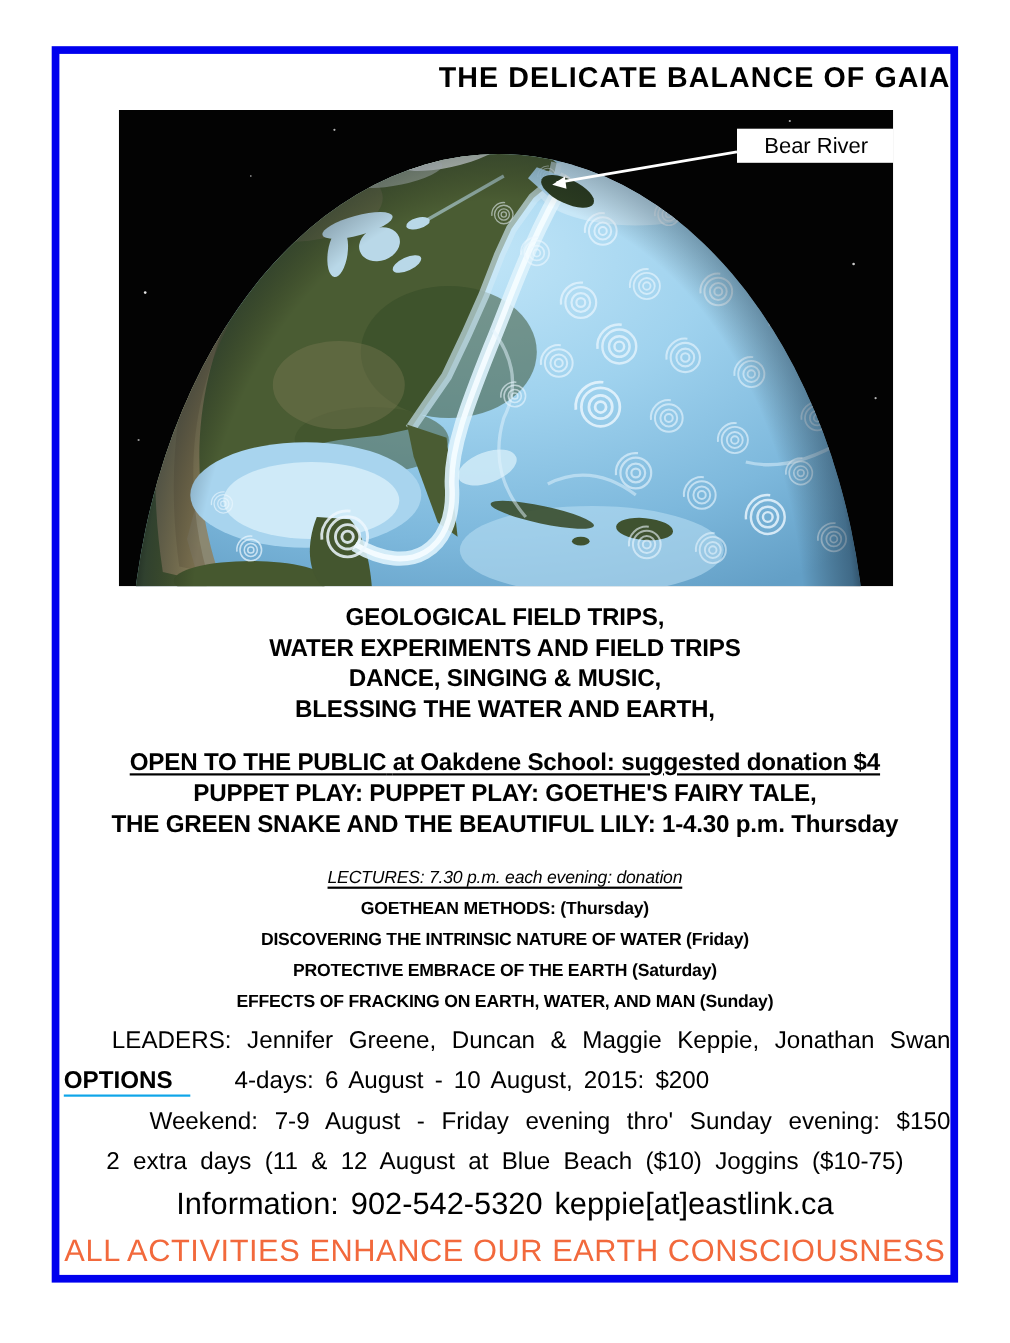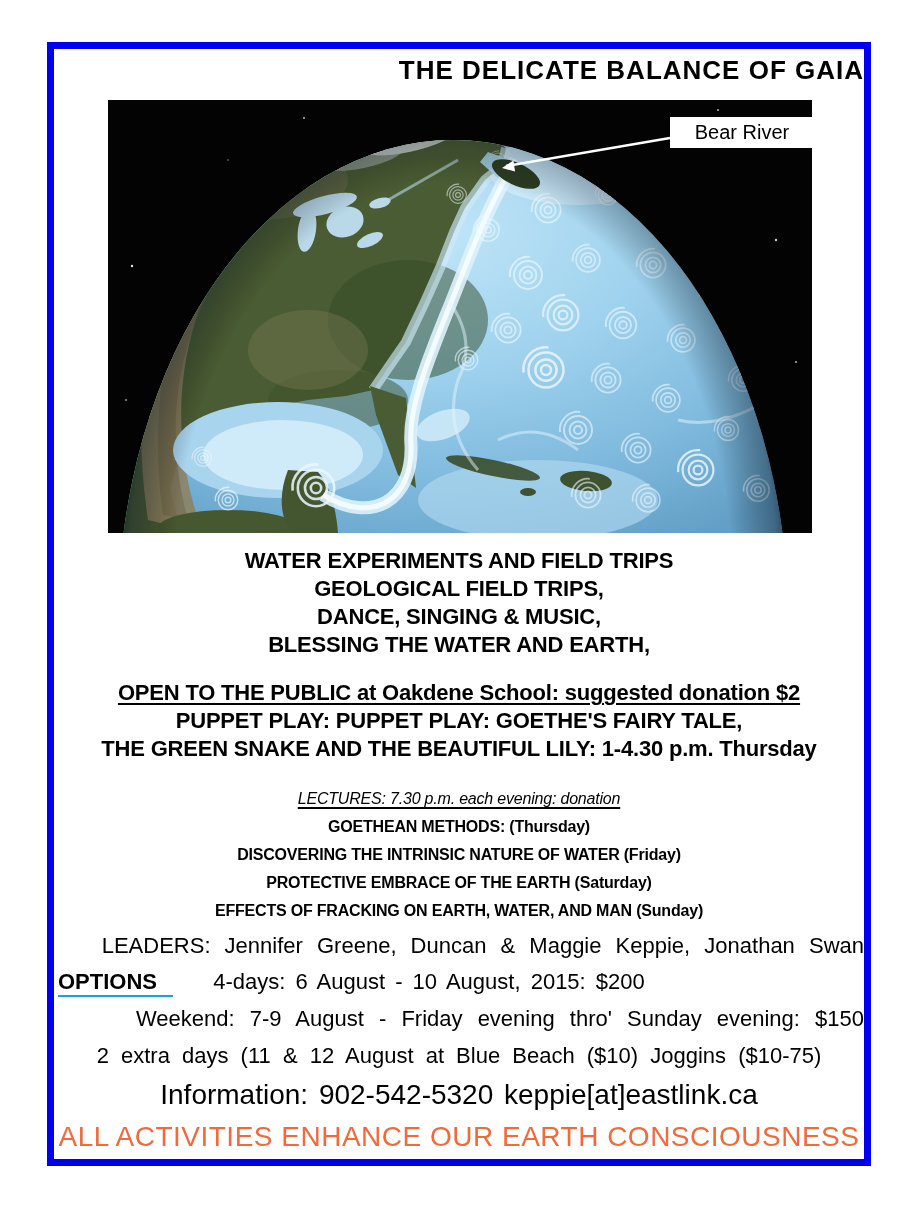--- a/index.html
+++ b/index.html
@@ -183,30 +183,30 @@
       <g>
         <line x1="562" y1="38" x2="398" y2="66" stroke="#ffffff" stroke-width="2.5"></line>
         <polygon points="394,68 405.5,60.5 407,71.5" fill="#ffffff"></polygon>
         <rect x="562" y="17" width="144" height="31" fill="#ffffff"></rect>
         <text x="634" y="39" text-anchor="middle" font-size="20" fill="#000000" font-family="Liberation Sans, sans-serif">Bear River</text>
       </g>
     </svg>
   </div>
 
   <div class="block b-act">
+    <div>GEOLOGICAL FIELD TRIPS,</div>
     <div>WATER EXPERIMENTS AND FIELD TRIPS</div>
-    <div>GEOLOGICAL FIELD TRIPS,</div>
     <div>DANCE, SINGING &amp; MUSIC,</div>
     <div>BLESSING THE WATER AND EARTH,</div>
   </div>
 
   <div class="block b-public">
     <div class="open-line">
       <span>OPEN TO THE PUBLIC</span>
-      <span>at Oakdene School: suggested donation $2</span>
+      <span>at Oakdene School: suggested donation $4</span>
     </div>
     <div>PUPPET PLAY: PUPPET PLAY: GOETHE'S FAIRY TALE,</div>
     <div>THE GREEN SNAKE AND THE BEAUTIFUL LILY: 1-4.30 p.m. Thursday</div>
   </div>
 
   <div class="block b-lect">
     <div class="lect-head">LECTURES: 7.30 p.m. each evening: donation</div>
     <div class="lect-line">GOETHEAN METHODS: (Thursday)</div>
     <div class="lect-line">DISCOVERING THE INTRINSIC NATURE OF WATER (Friday)</div>
     <div class="lect-line">PROTECTIVE EMBRACE OF THE EARTH (Saturday)</div>

